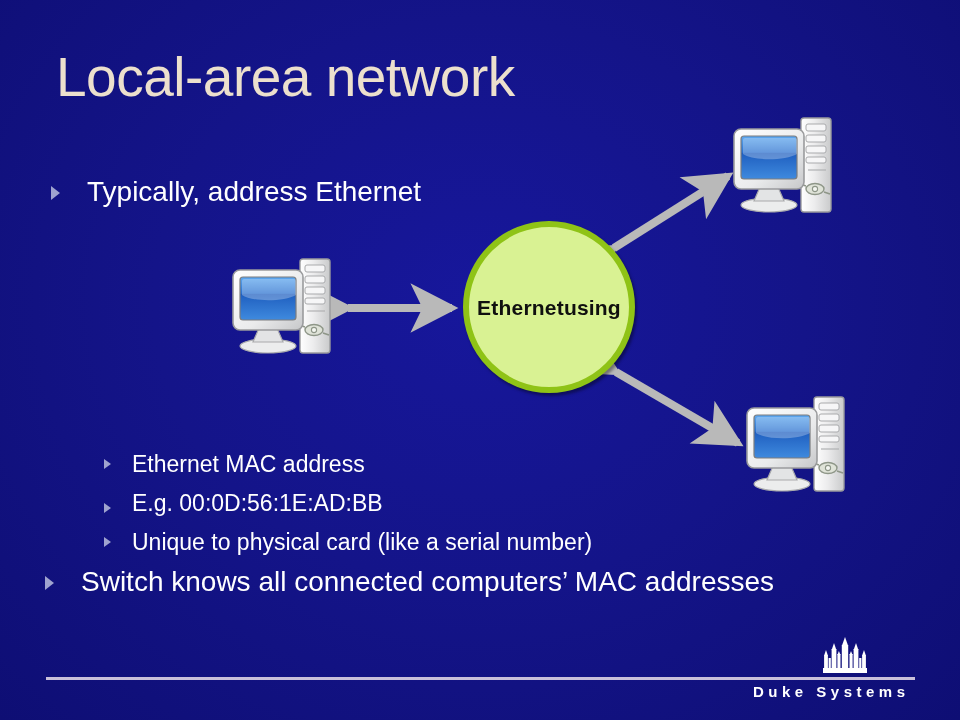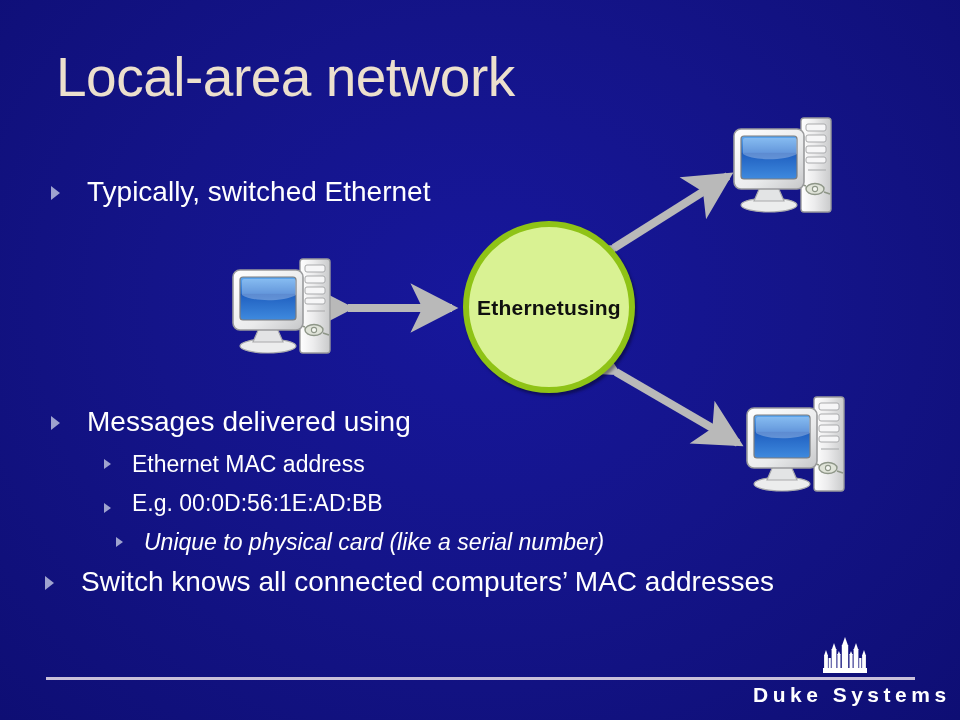--- a/index.html
+++ b/index.html
@@ -67,21 +67,21 @@
     font-size: 23px;
     line-height: 29px;
     font-weight: 400;
     margin-left: 21px;
   }
 
   #b1 { left: 51px; top: 175px; }
   #b2 { left: 51px; top: 405px; }
   #s1 { left: 104px; top: 450px; }
   #s2 { left: 104px; top: 489px; align-items: center; }
-  #s3 { left: 116px; top: 528px; font-style: italic; }
+  #s3 { left: 104px; top: 528px; }
   #b3 { left: 45px; top: 565px; }
 
   
   #diagram {
     position: absolute;
     left: 0;
     top: 0;
     width: 960px;
     height: 720px;
     pointer-events: none;
@@ -135,21 +135,21 @@
     position: absolute;
     left: 812px;
     top: 637px;
     width: 66px;
     height: 40px;
   }
   #duke-text {
     position: absolute;
     left: 753px;
     top: 683px;
-    font-size: 21px;
+    font-size: 15px;
     font-weight: bold;
     color: #ffffff;
     letter-spacing: 4.5px;
     white-space: nowrap;
   }
 </style>
 </head>
 <body>
 
 <div id="slide">
@@ -249,27 +249,23 @@
       <ellipse cx="40" cy="92" rx="28" ry="7" fill="#eceded" stroke="#a9aaac" stroke-width="1.2"></ellipse>
       <path d="M31,74 h18 l6,14 h-30 z" fill="#e3e4e5" stroke="#a9aaac" stroke-width="1.2"></path>
       <rect x="5" y="16" width="70" height="60" rx="7" fill="url(#bez)" stroke="#9a9b9d" stroke-width="1.6"></rect>
       <rect x="12" y="23" width="56" height="43" rx="3" fill="url(#scr)" stroke="#7c7d7f" stroke-width="1.2"></rect>
       <path d="M14,25 h52 a2,2 0 0 1 2,2 v14 c-12,7 -44,7 -54,0 v-14 a2,2 0 0 1 2,-2 z" fill="#ffffff" opacity="0.28"></path>
     </g>
   </svg>
 
   <div class="bullet-row lvl1" id="b1">
     <span class="tri"></span>
-    <span class="btxt">Typically, switched Ethernet</span>
-  </div>
-
-  <div class="bullet-row lvl1" id="b2">
-    <span class="tri"></span>
-    <span class="btxt">Messages delivered using</span>
-  </div>
+    <span class="btxt">Typically, address Ethernet</span>
+  </div>
+
 
   <div class="bullet-row lvl2" id="s1">
     <span class="tri"></span>
     <span class="btxt">Ethernet MAC address</span>
   </div>
 
   <div class="bullet-row lvl2" id="s2">
     <span class="tri"></span>
     <span class="btxt">E.g. 00:0D:56:1E:AD:BB</span>
   </div>

